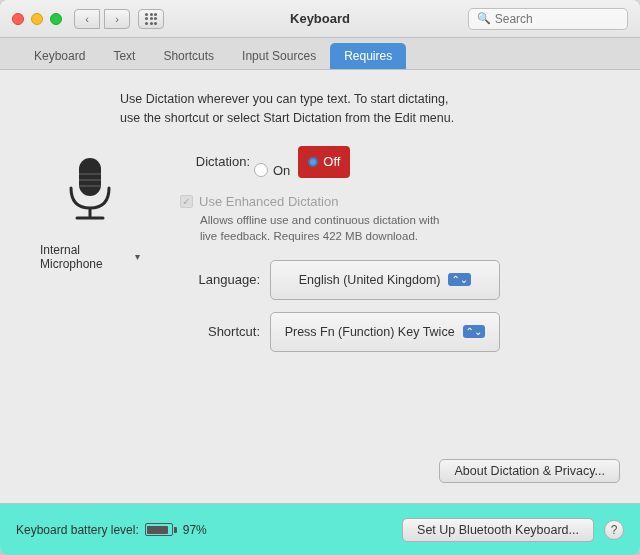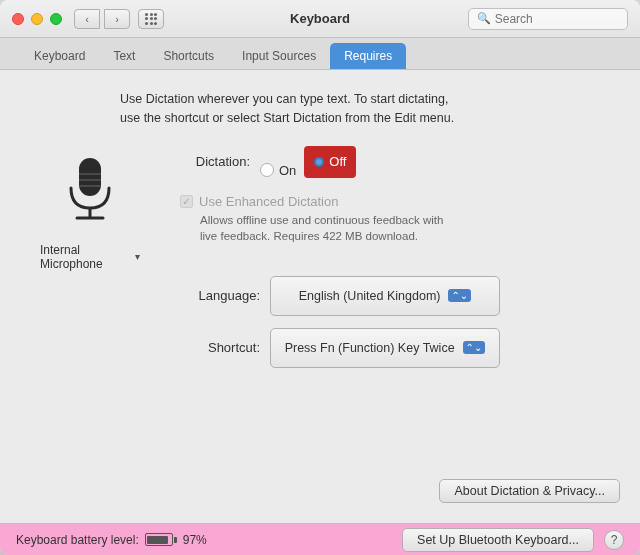--- a/index.html
+++ b/index.html
@@ -232,21 +232,21 @@
     
     .settings-panel {
       flex: 1;
       margin-left: 20px;
     }
 
     
     .dictation-row {
       display: flex;
       align-items: center;
-      gap: 10px;
+      gap: 4px;
       margin-bottom: 16px;
     }
 
     .dictation-label {
       font-size: 13px;
       font-weight: 500;
       color: #333;
       width: 80px;
       text-align: right;
     }
@@ -293,21 +293,21 @@
     .off-radio {
       width: 10px;
       height: 10px;
       border-radius: 50%;
       background: #5c9de0;
       border: 2px solid #3a7abf;
     }
 
     
     .enhanced-section {
-      margin-bottom: 32px;
+      margin-bottom: 16px;
       margin-left: 10px;
     }
 
     .checkbox-row {
       display: flex;
       align-items: center;
       gap: 6px;
       opacity: 0.5;
     }
 
@@ -380,22 +380,22 @@
       color: #555;
       margin-left: 8px;
       background: #4a80c8;
       border-radius: 3px;
       padding: 1px 3px;
       color: white;
     }
 
     
     .bottom-bar {
-      height: 32px;
-      background: #f9a8d4;
+      height: 52px;
+      background: #5eead4;
       border-top: 1px solid #c0c0c0;
       display: flex;
       align-items: center;
       padding: 0 16px;
       flex-shrink: 0;
     }
 
     .battery-area {
       display: flex;
       align-items: center;
@@ -577,21 +577,21 @@
             </div>
           </div>
         </div>
 
         <div class="enhanced-section">
           <div class="checkbox-row">
             <div class="checkbox checked"></div>
             <span class="enhanced-label">Use Enhanced Dictation</span>
           </div>
           <div class="enhanced-desc">
-            <span>Allows offline use and continuous feedback with</span><br>
+            <span>Allows offline use and continuous dictation with</span><br>
             <span>live feedback. Requires 422 MB download.</span>
           </div>
         </div>
 
         <div class="form-row">
           <span class="form-label">Language:</span>
           <div class="select-box">
             <span class="select-text">English (United Kingdom)</span>
             <span class="select-arrows">⌃⌄</span>
           </div>

